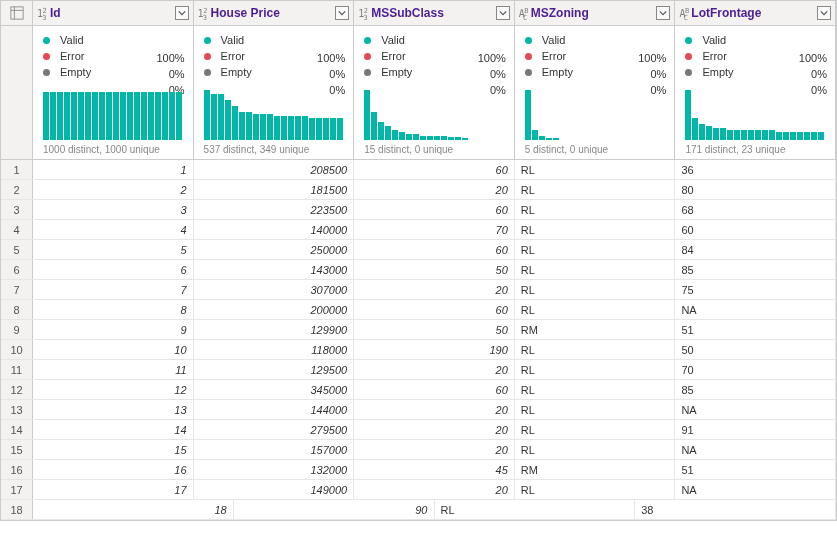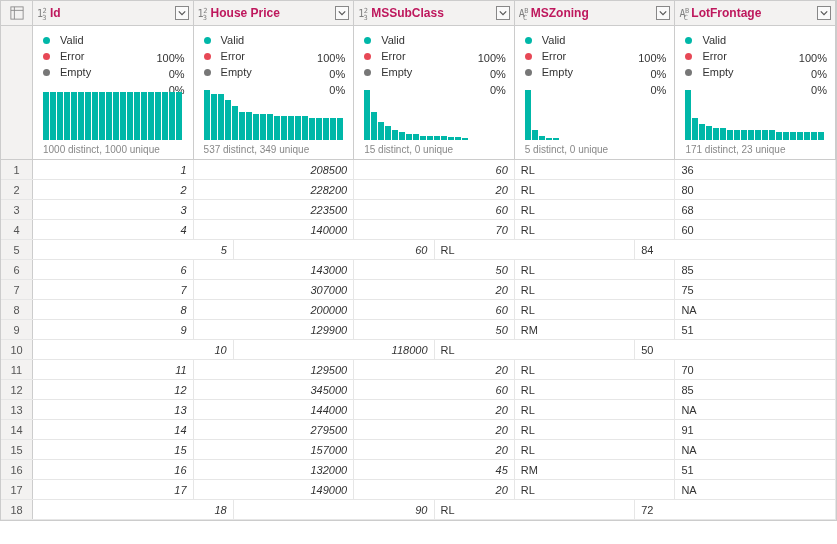--- a/index.html
+++ b/index.html
@@ -5,21 +5,21 @@
   * { box-sizing: border-box; margin: 0; padding: 0; }
   body { font-family: "Segoe UI", Tahoma, sans-serif; font-size: 11px; color: #333; background: #fff; }
   .grid { display: flex; flex-direction: column; border: 1px solid #ccc; width: 837px; }
   .header-row { display: flex; border-bottom: 1px solid #ccc; }
   .corner { width: 32px; background: #f3f2f1; border-right: 1px solid #ccc; display:flex; align-items:center; justify-content:center; }
   .corner svg { width:14px; height:14px; }
   .col-header { flex: 1; min-width: 0; border-right: 1px solid #ccc; background: #f3f2f1; }
   .ch-top { display: flex; align-items: center; height: 24px; padding: 0 4px; gap: 4px; }
   .type-icon { color: #7f7f7f; font-size: 10px; font-family: Consolas, monospace; letter-spacing:-0.5px; white-space:nowrap; }
   .type-icon sup, .type-icon sub { font-size: 7px; line-height:0; }
-  .col-name { font-weight: 600; font-size: 12px; color: #be185d; flex: 1; white-space: nowrap; overflow: hidden; }
+  .col-name { font-weight: 600; font-size: 12px; color: #4c1d95; flex: 1; white-space: nowrap; overflow: hidden; }
   .dropdown { width: 14px; height: 14px; border: 1px solid #888; background: #fafafa; display: flex; align-items: center; justify-content: center; cursor: pointer; }
   .dropdown svg { width: 8px; height: 8px; }
   .profile-row { display:flex; border-bottom: 1px solid #ccc; height: 134px; }
   .profile-corner { width:32px; background:#f3f2f1; border-right:1px solid #ccc; }
   .profile { flex:1; min-width:0; border-right:1px solid #ccc; padding: 6px 8px 2px 10px; display:flex; flex-direction:column; }
   .stat-line { display:flex; align-items:center; gap:10px; height:16px; }
   .dot { width:7px; height:7px; border-radius:50%; flex-shrink:0; }
   .dot-valid { background:#00b7a8; }
   .dot-error { background:#e74856; }
   .dot-empty { background:#777; }
@@ -306,21 +306,21 @@
       </div>
     </div>
     <div class="data-row">
       <div class="row-num">
         <span>2</span>
       </div>
       <div class="cell num">
         <span>2</span>
       </div>
       <div class="cell num">
-        <span>228200</span>
+        <span>181500</span>
       </div>
       <div class="cell num">
         <span>20</span>
       </div>
       <div class="cell txt">
         <span>RL</span>
       </div>
       <div class="cell txt">
         <span>80</span>
       </div>
@@ -366,20 +366,23 @@
       </div>
     </div>
     <div class="data-row">
       <div class="row-num">
         <span>5</span>
       </div>
       <div class="cell num">
         <span>5</span>
       </div>
       <div class="cell num">
+        <span>250000</span>
+      </div>
+      <div class="cell num">
         <span>60</span>
       </div>
       <div class="cell txt">
         <span>RL</span>
       </div>
       <div class="cell txt">
         <span>84</span>
       </div>
     </div>
     <div class="data-row">
@@ -465,20 +468,23 @@
     <div class="data-row">
       <div class="row-num">
         <span>10</span>
       </div>
       <div class="cell num">
         <span>10</span>
       </div>
       <div class="cell num">
         <span>118000</span>
       </div>
+      <div class="cell num">
+        <span>190</span>
+      </div>
       <div class="cell txt">
         <span>RL</span>
       </div>
       <div class="cell txt">
         <span>50</span>
       </div>
     </div>
     <div class="data-row">
       <div class="row-num">
         <span>11</span>
@@ -626,16 +632,16 @@
       <div class="cell num">
         <span>18</span>
       </div>
       <div class="cell num">
         <span>90</span>
       </div>
       <div class="cell txt">
         <span>RL</span>
       </div>
       <div class="cell txt">
-        <span>72</span>
+        <span>38</span>
       </div>
     </div>
   </div>
 
 </body></html>

